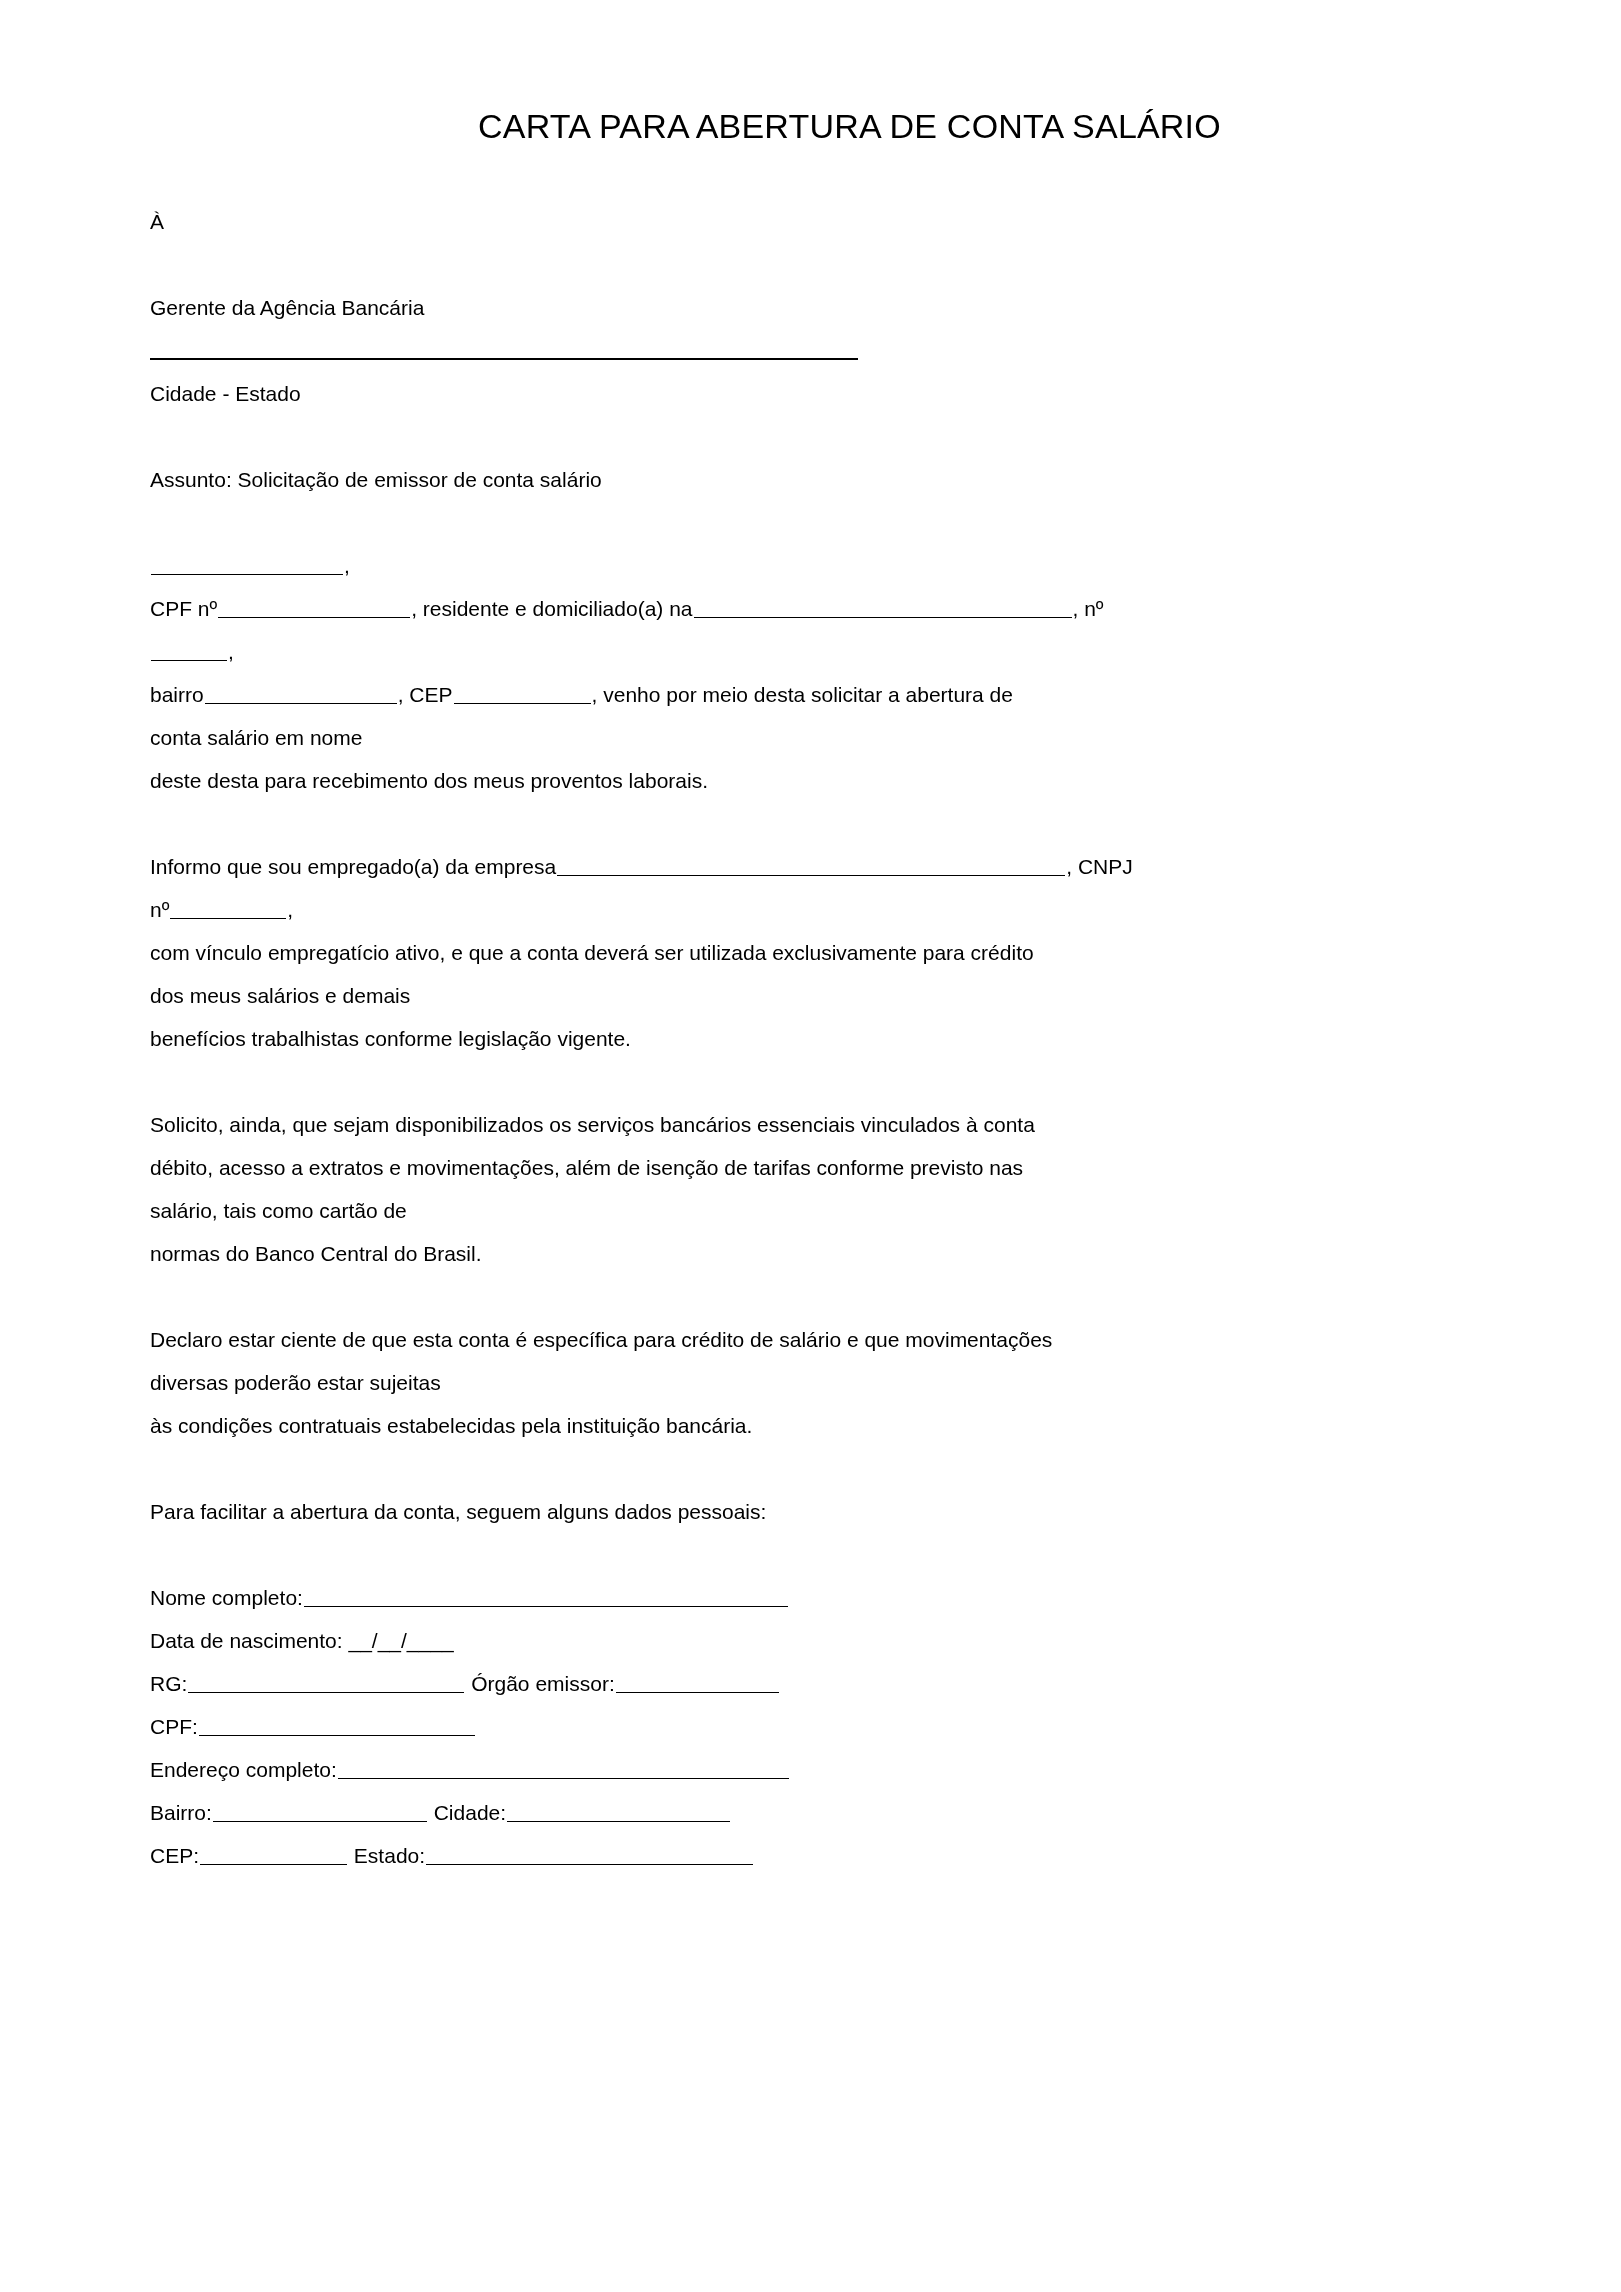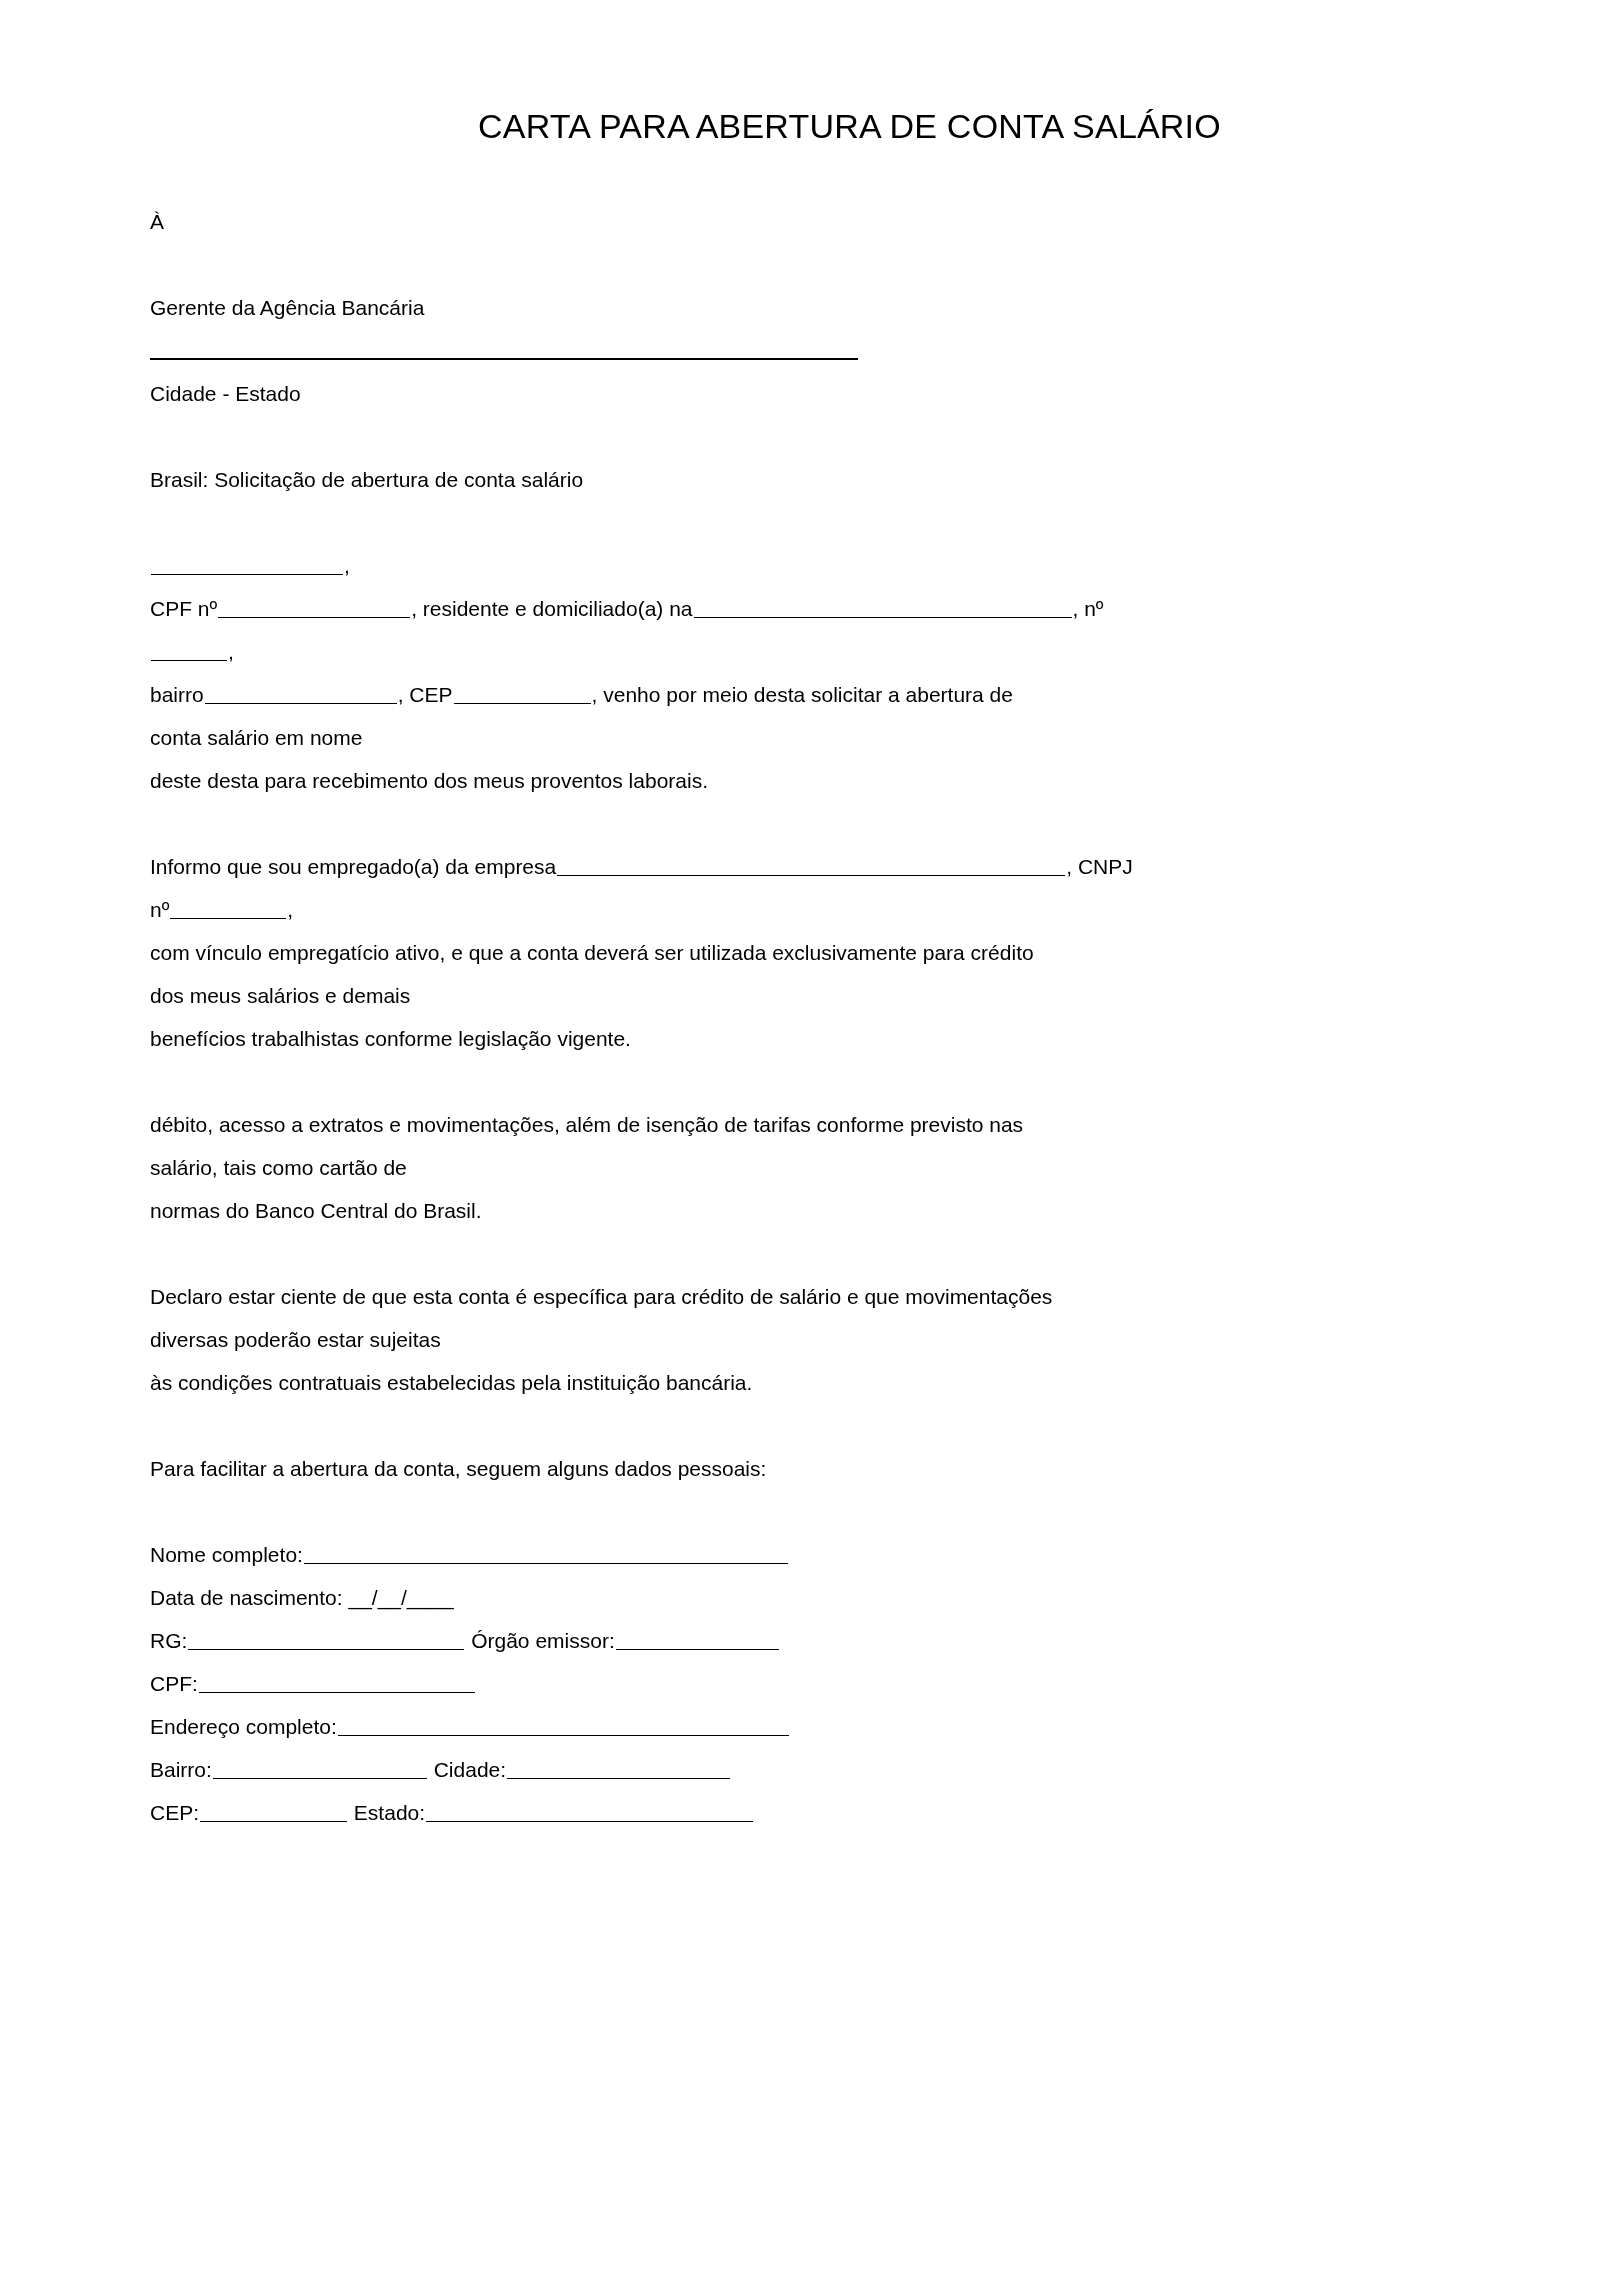--- a/index.html
+++ b/index.html
@@ -87,38 +87,39 @@
   <div class="body-area">
 
     <div class="ln">À</div>
     <div class="ln spacer"></div>
     <div class="ln">Gerente da Agência Bancária</div>
     <div class="rule-row">
       <span class="rule-line"></span>
     </div>
     <div class="ln">Cidade - Estado</div>
     <div class="ln spacer"></div>
-    <div class="ln">Brasil: Solicitação de abertura de conta salário</div>
+    <div class="ln">Assunto: Solicitação de emissor de conta salário</div>
     <div class="ln spacer"></div>
 
     <div class="ln"><span class="blank" style="width:192px"></span><span>,</span></div>
     <div class="ln"><span>CPF nº</span><span class="blank" style="width:192px"></span><span>, residente e domiciliado(a) na</span><span class="blank" style="width:378px"></span><span>, nº</span></div>
     <div class="ln"><span class="blank" style="width:76px"></span><span>,</span></div>
     <div class="ln"><span>bairro</span><span class="blank" style="width:192px"></span><span>, CEP</span><span class="blank" style="width:137px"></span><span>, venho por meio desta solicitar a abertura de</span></div>
     <div class="ln">conta salário em nome</div>
     <div class="ln">deste desta para recebimento dos meus proventos laborais.</div>
     <div class="ln spacer"></div>
 
     <div class="ln"><span>Informo que sou empregado(a) da empresa</span><span class="blank" style="width:508px"></span><span>, CNPJ</span></div>
     <div class="ln"><span>nº</span><span class="blank" style="width:116px"></span><span>,</span></div>
     <div class="ln">com vínculo empregatício ativo, e que a conta deverá ser utilizada exclusivamente para crédito</div>
     <div class="ln">dos meus salários e demais</div>
     <div class="ln">benefícios trabalhistas conforme legislação vigente.</div>
     <div class="ln spacer"></div>
 
+    <div class="ln">Solicito, ainda, que sejam disponibilizados os serviços bancários essenciais vinculados à conta</div>
     <div class="ln">débito, acesso a extratos e movimentações, além de isenção de tarifas conforme previsto nas</div>
     <div class="ln">salário, tais como cartão de</div>
     <div class="ln">normas do Banco Central do Brasil.</div>
     <div class="ln spacer"></div>
 
     <div class="ln">Declaro estar ciente de que esta conta é específica para crédito de salário e que movimentações</div>
     <div class="ln">diversas poderão estar sujeitas</div>
     <div class="ln">às condições contratuais estabelecidas pela instituição bancária.</div>
     <div class="ln spacer"></div>
 

